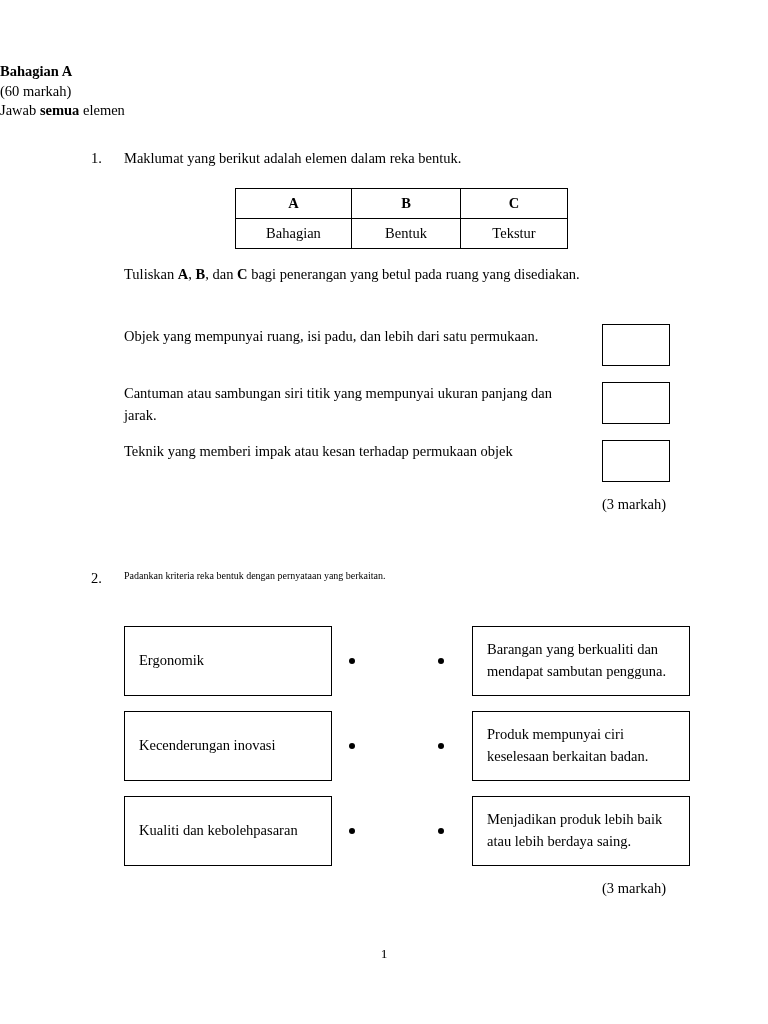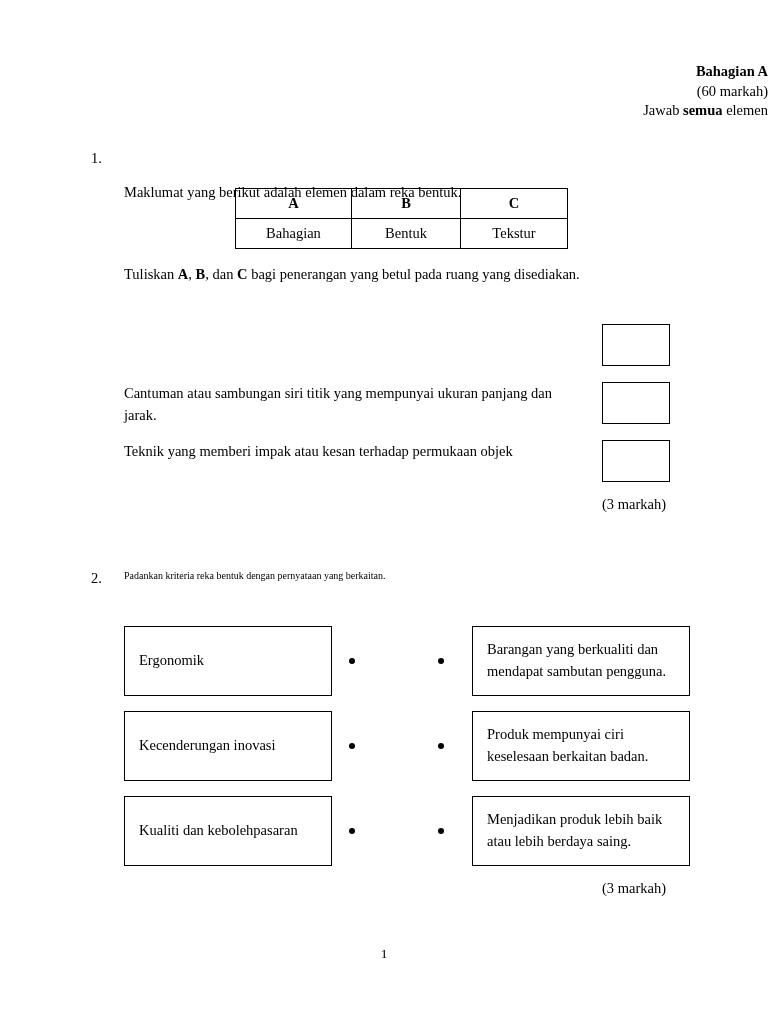--- a/index.html
+++ b/index.html
@@ -21,21 +21,21 @@
     height: 1024px;
     box-sizing: border-box;
   }
 
   
   .header {
     position: absolute;
     top: 62px;
     left: 0;
     width: 768px;
-    text-align: right;
+    text-align: left;
     line-height: 1.35;
     font-size: 14.5px;
   }
   .header .line1 {
     font-weight: bold;
   }
   .header .line2 { }
   .header .line3 { }
   .header .line3 b { font-weight: bold; }
 
@@ -44,21 +44,20 @@
     position: absolute;
     top: 150px;
     left: 91px;
     font-size: 14.5px;
   }
   .q1-text {
     position: absolute;
     top: 150px;
     left: 124px;
     font-size: 14.5px;
-    margin-top: 34px;
   }
 
   .abc-table {
     position: absolute;
     top: 188px;
     left: 235px;
     border-collapse: collapse;
     font-size: 14.5px;
   }
   .abc-table td {
@@ -205,20 +204,21 @@
     <tr>
       <td class="c0">Bahagian</td>
       <td class="c1">Bentuk</td>
       <td class="c2">Tekstur</td>
     </tr>
   </tbody>
     </table>
 
   <div class="q1-instruction"><span>Tuliskan </span><b>A</b><span>, </span><b>B</b><span>, dan </span><b>C</b><span> bagi penerangan yang betul pada ruang yang disediakan.</span></div>
 
+  <div class="stmt stmt-1">Objek yang mempunyai ruang, isi padu, dan lebih dari satu permukaan.</div>
   <div class="stmt stmt-2">Cantuman atau sambungan siri titik yang mempunyai ukuran panjang dan jarak.</div>
   <div class="stmt stmt-3">Teknik yang memberi impak atau kesan terhadap permukaan objek</div>
 
   <div class="ansbox ansbox-1"></div>
   <div class="ansbox ansbox-2"></div>
   <div class="ansbox ansbox-3"></div>
 
   <div class="marks-1">(3 markah)</div>
 
   <div class="q2-num">2.</div>

